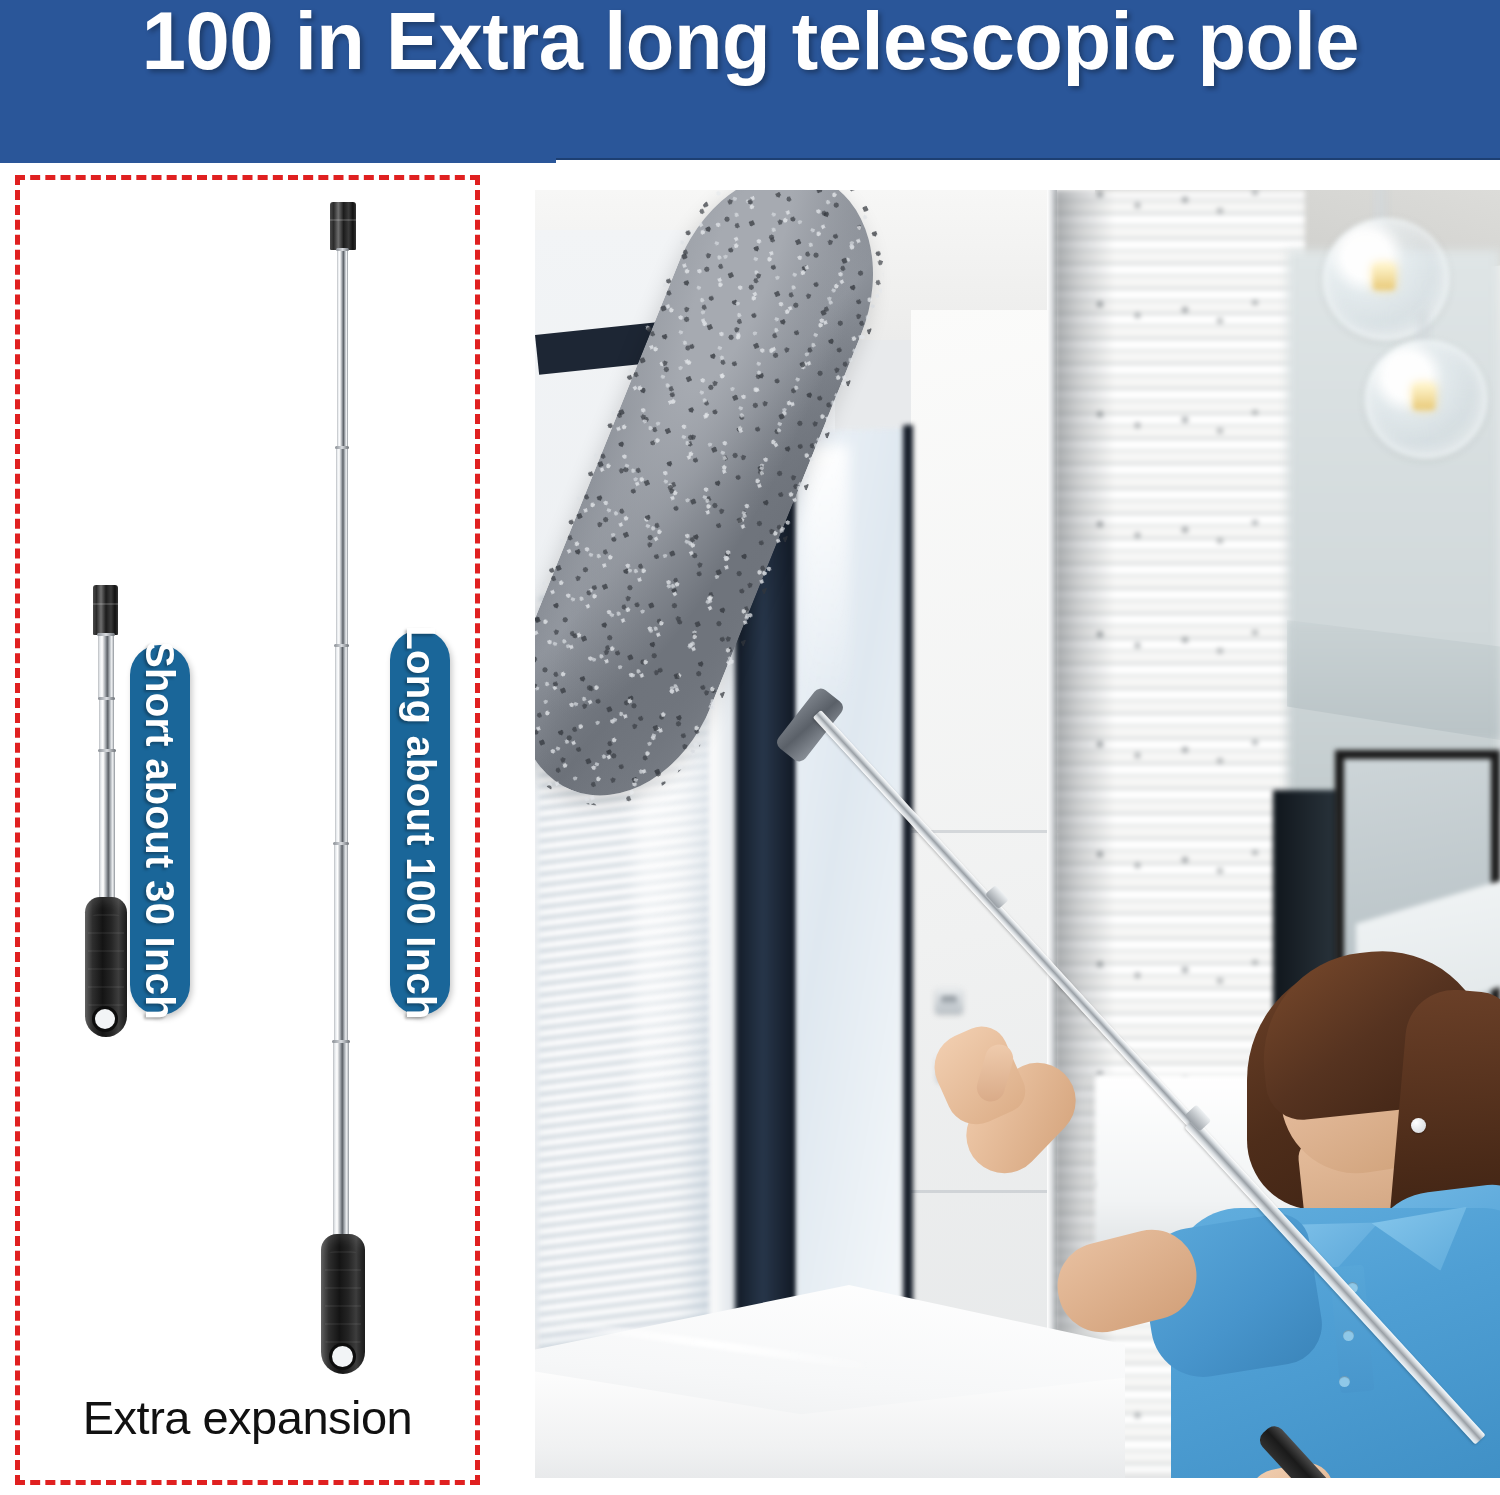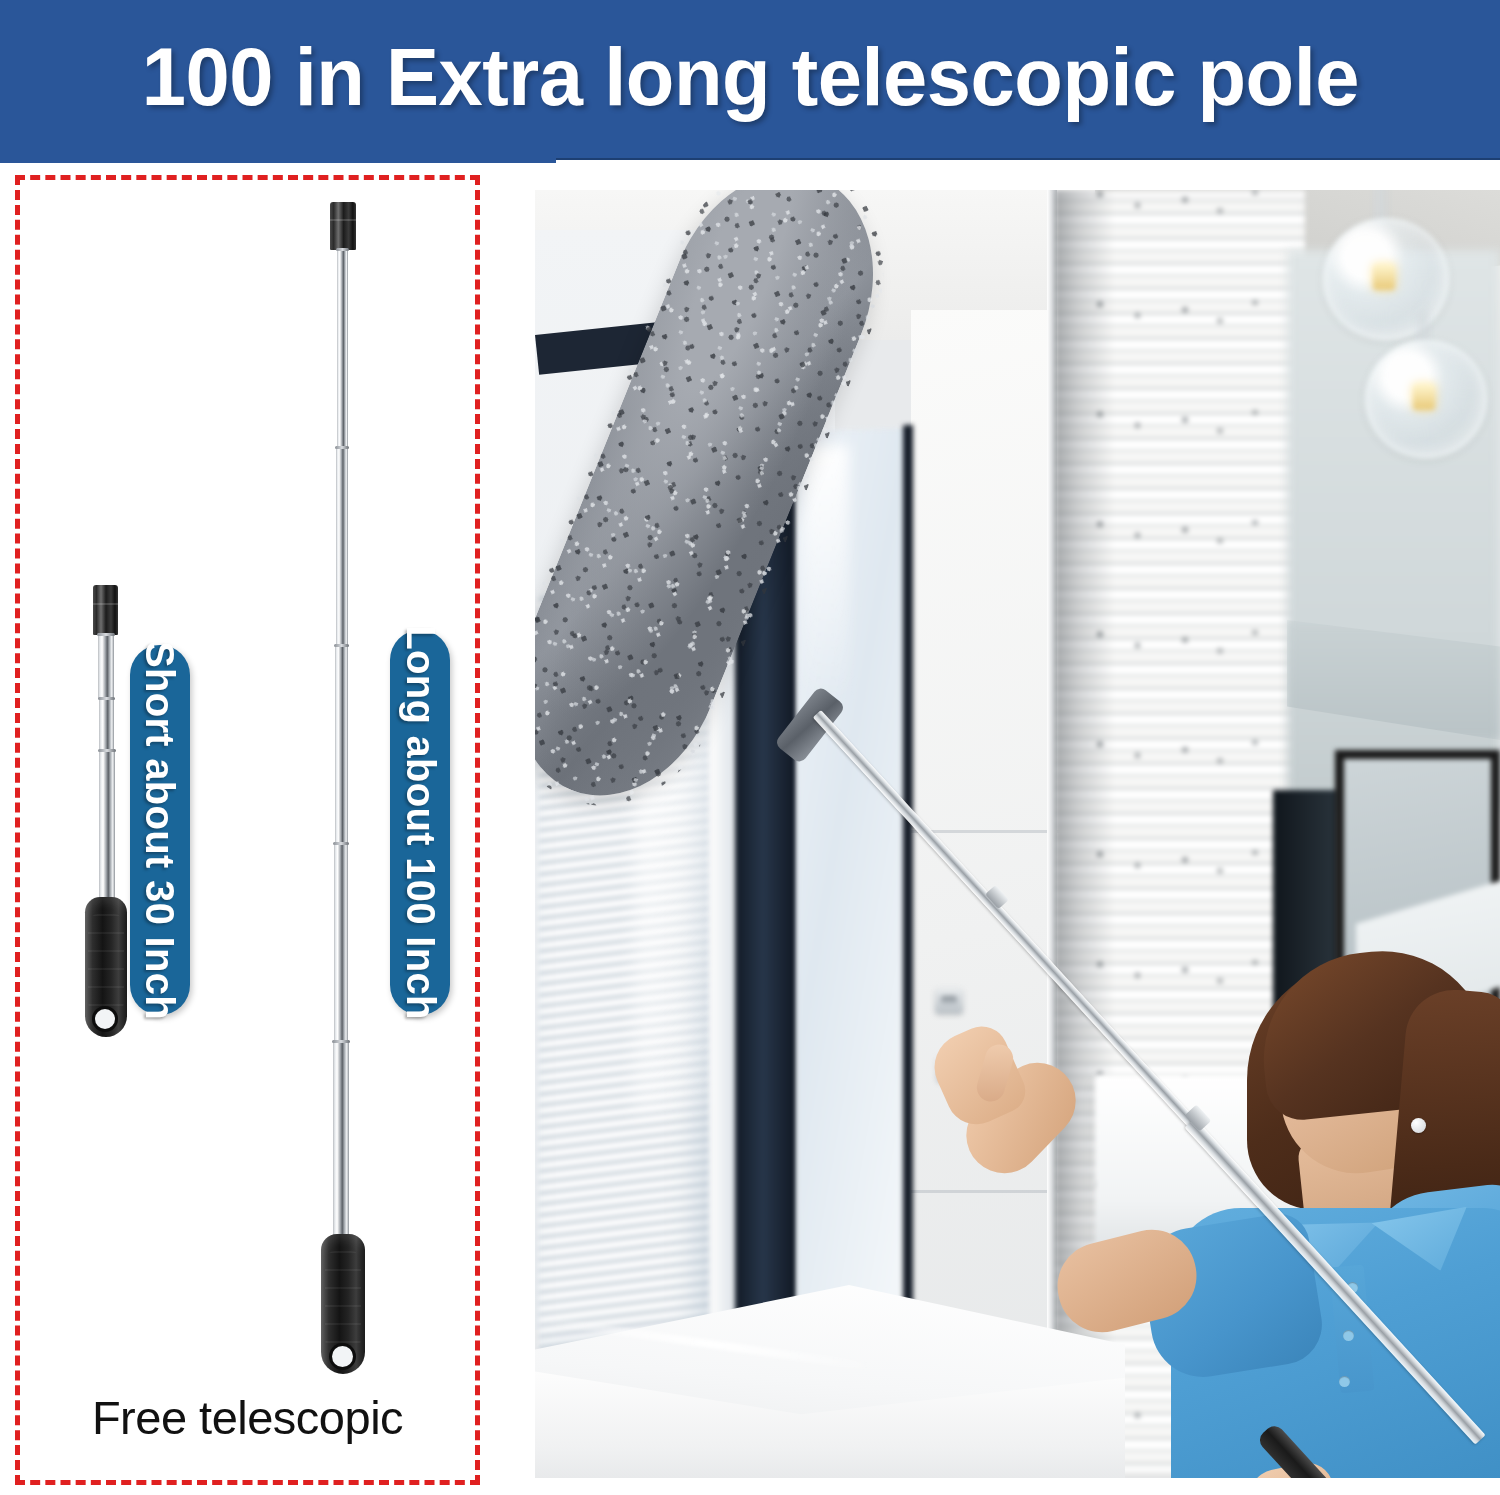--- a/index.html
+++ b/index.html
@@ -16,21 +16,20 @@
   }
 
   
   .banner {
     position: absolute;
     left: 0; top: 0;
     width: 1500px;
     height: 158px;
     background: #2a5699;
     display: flex;
-    align-items: center;
     justify-content: center;
     overflow: hidden;
   }
   .banner-title {
     font-family: "Liberation Sans Narrow", "Liberation Sans", sans-serif;
     font-weight: bold;
     font-size: 82px;
     color: #ffffff;
     letter-spacing: -0.5px;
     white-space: nowrap;
@@ -622,21 +621,21 @@
       </div>
       <div class="hang-hole" style="left:17px; top:1144px; width:21px; height:21px;"></div>
     </div>
 
     <div class="pill" style="left:370px; top:450px; width:60px; height:385px;">
       <div class="pill-text">Long about 100 Inch</div>
     </div>
 
   </div>
 
-  <div class="caption">Free telescopic</div>
+  <div class="caption">Extra expansion</div>
 </div>
 
 <div class="photo">
   <div class="photo-inner">
 
     <div class="ceiling"></div>
     <div class="ceiling-corner"></div>
 
     <div class="tilewall"></div>
     <div class="tile-seam" style="left:376px; top:640px; width:300px; height:3px;"></div>

